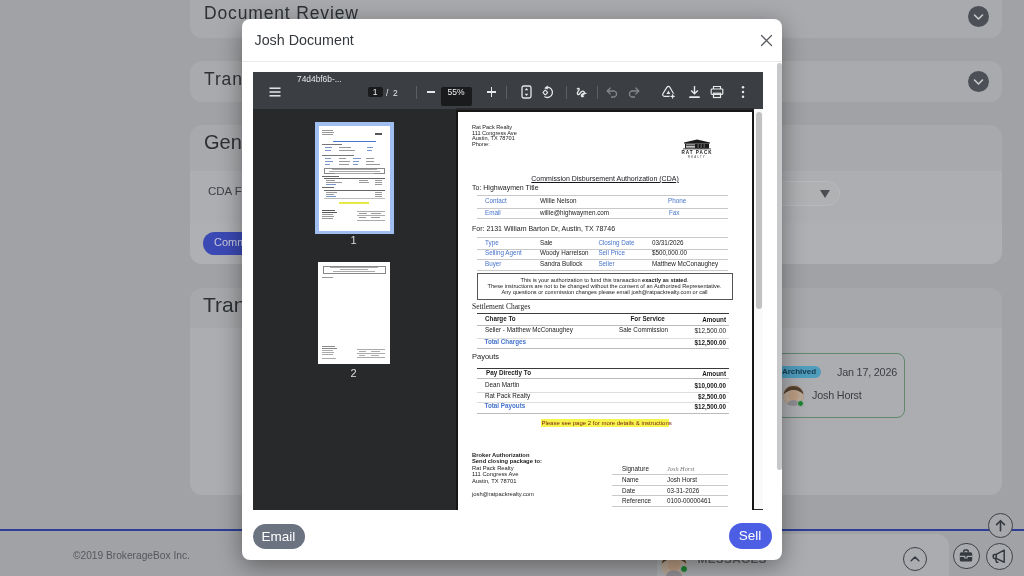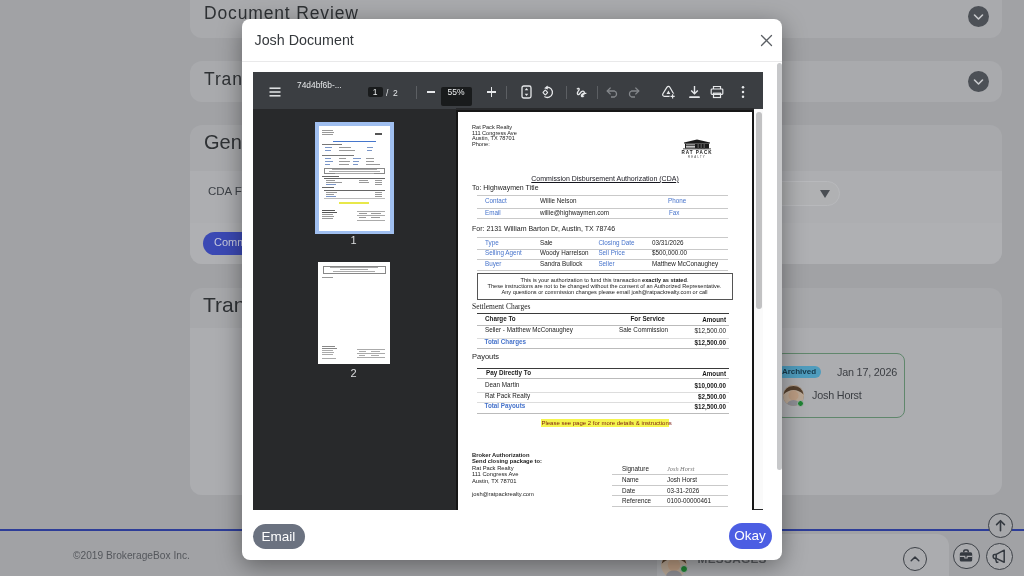--- a/index.html
+++ b/index.html
@@ -124,21 +124,21 @@
 
   <div class="abs" style="left:0;top:0;width:510px;height:37.4px;background:#3b3e42;"></div>
 
   <svg class="abs" style="left:16px;top:14px;" width="12" height="12" viewBox="0 0 12 12">
       <g stroke="#e6e8ea" stroke-width="1.5">
         <path d="M0.5 2.2 h11"></path>
         <path d="M0.5 6 h11"></path>
         <path d="M0.5 9.8 h11"></path>
       </g>
     </svg>
-  <div class="abs" style="left:44px;top:8px;font-size:8.4px;color:#e6e8ea;">74d4bf6b-...</div>
+  <div class="abs" style="left:44px;top:2px;font-size:8.4px;color:#e6e8ea;">74d4bf6b-...</div>
 
   <div class="abs" style="left:114.5px;top:14.8px;width:15px;height:10.6px;background:#191b1c;border-radius:2px;color:#eceeef;font-size:8.5px;text-align:center;line-height:10.6px;">1</div>
   <div class="abs" style="left:133px;top:16px;font-size:8.5px;color:#e6e8ea;">/&nbsp;&nbsp;2</div>
   <div class="abs" style="left:163px;top:13.5px;width:1px;height:13px;background:#5c5f63;"></div>
 
   <div class="abs" style="left:173.5px;top:19.2px;width:8.5px;height:1.6px;background:#e6e8ea;"></div>
 
   <div class="abs" style="left:187.5px;top:14.8px;width:31px;height:19px;background:#191b1c;border-radius:2px;color:#eceeef;font-size:8.5px;text-align:center;line-height:10.8px;">55%</div>
 
   <div class="abs" style="left:233.5px;top:19.2px;width:9.5px;height:1.6px;background:#e6e8ea;"></div>
@@ -382,13 +382,13 @@
     <div class="d" style="left:209px;top:387.8px;">0100-00000461</div>
   <div class="r" style="left:154px;top:395.5px;width:116px;"></div>
 </div>
 <div class="abs" style="left:456px;top:108px;width:298px;height:2.2px;background:#28292b;"></div>
 <div class="abs" style="left:456px;top:110.2px;width:298px;height:1.8px;background:#161616;"></div>
 
 <div class="abs" style="left:754px;top:109.4px;width:9px;height:400px;background:#fafafa;"></div>
 <div class="abs" style="left:755.6px;top:112px;width:6.6px;height:197px;border-radius:3.3px;background:#c2c2c3;"></div>
 
 <div class="abs" style="left:252.5px;top:523.5px;width:52px;height:25.5px;border-radius:13px;background:#6b7280;color:#fff;font-size:13.5px;text-align:center;line-height:25px;">Email</div>
-<div class="abs" style="left:728.5px;top:523px;width:43px;height:26px;border-radius:13px;background:#4c5ee3;color:#fff;font-size:13.5px;text-align:center;line-height:25.5px;">Okay</div>
+<div class="abs" style="left:728.5px;top:523px;width:43px;height:26px;border-radius:13px;background:#4c5ee3;color:#fff;font-size:13.5px;text-align:center;line-height:25.5px;">Sell</div>
 
 </body></html>

